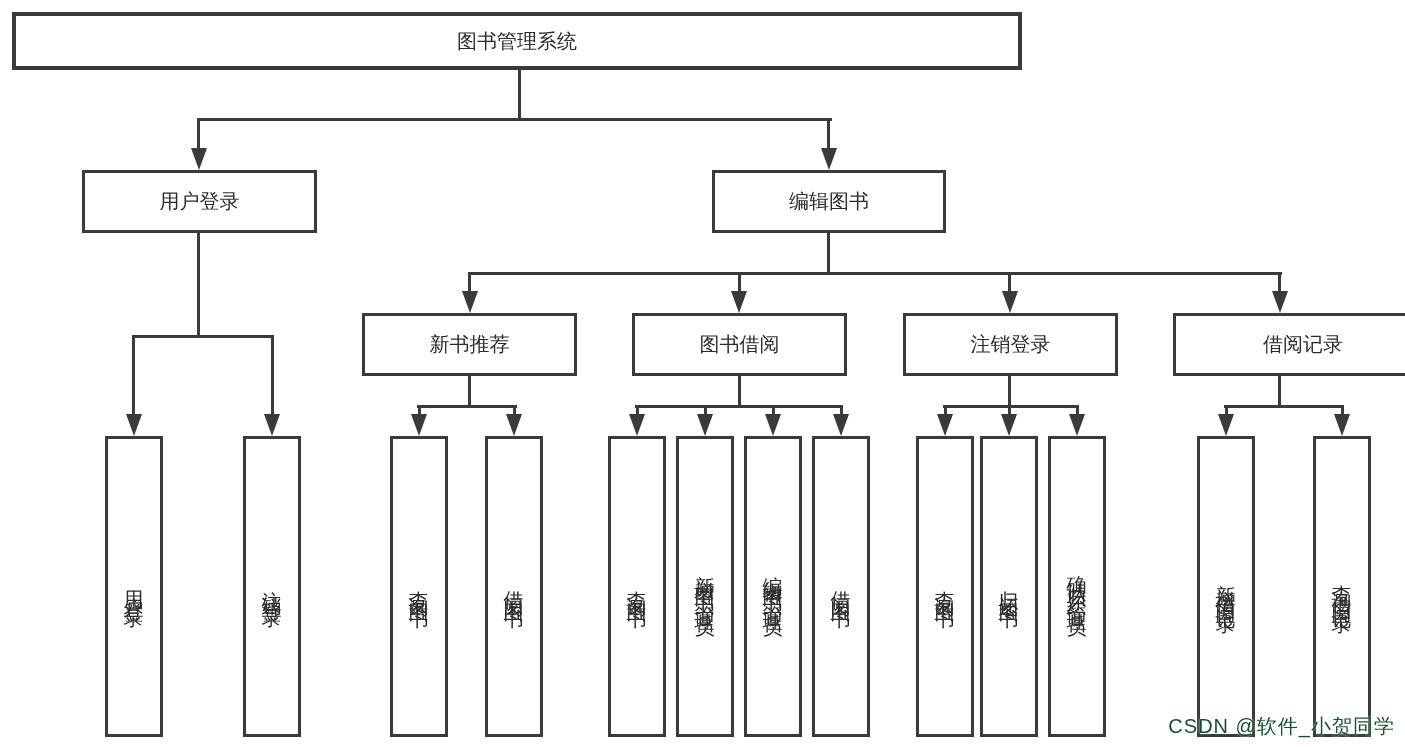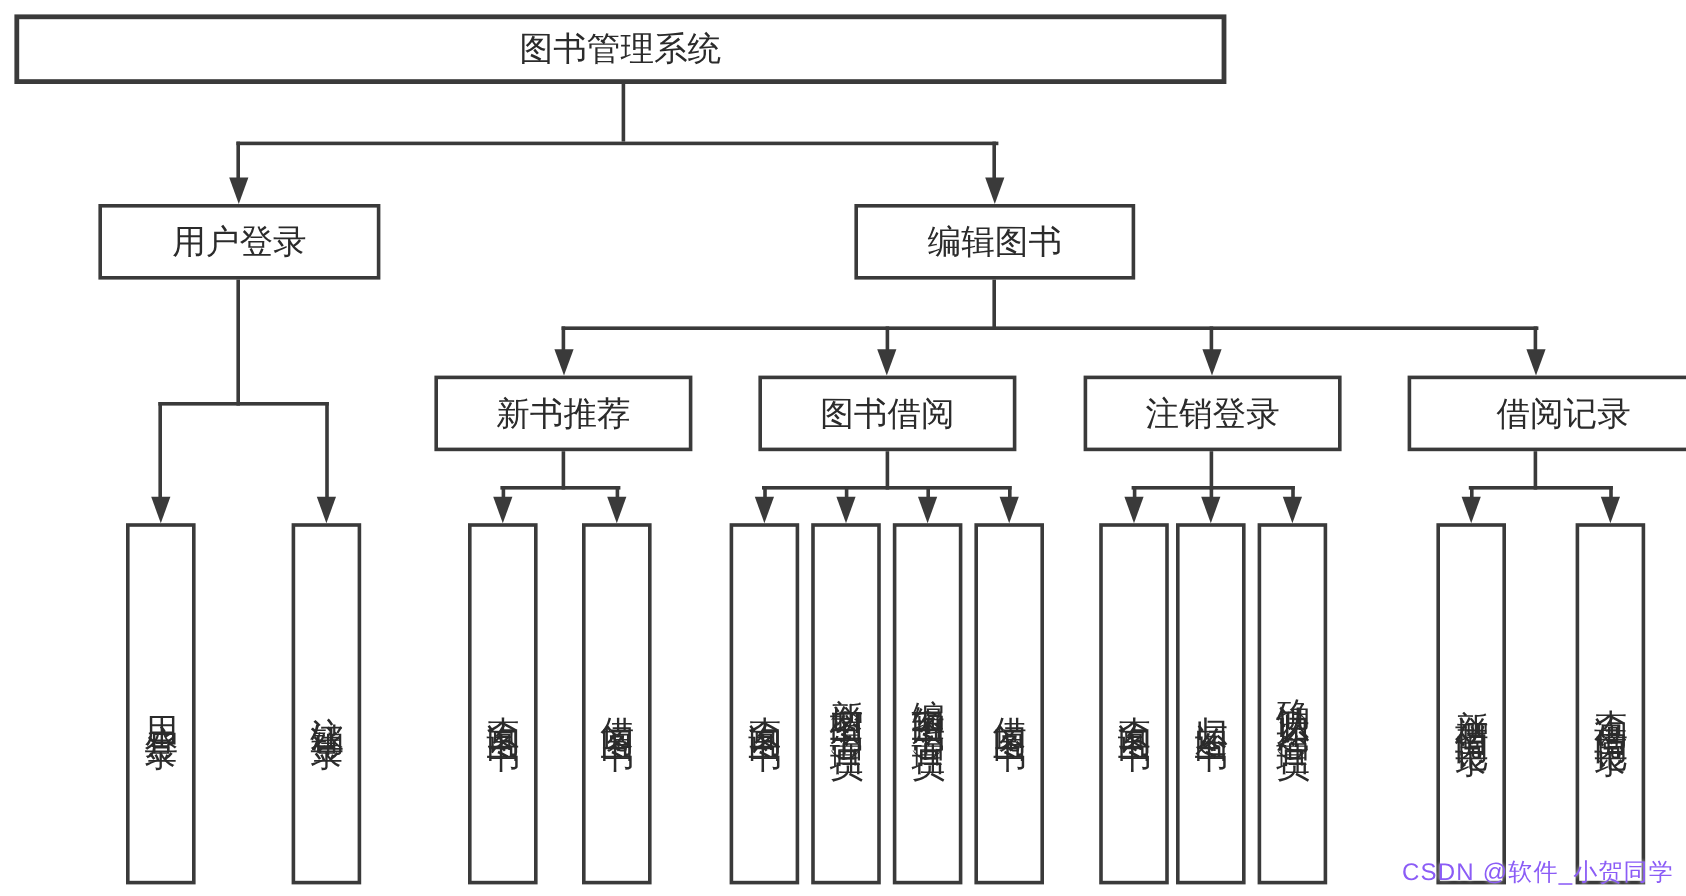--- a/index.html
+++ b/index.html
@@ -7,36 +7,36 @@
     --text:#2b2b2b;
   }
   html,body{margin:0;padding:0;background:#fff;}
   body{font-family:"Liberation Sans","DejaVu Sans",sans-serif;}
   .canvas{
     position:relative;width:1405px;height:747px;background:#fff;overflow:hidden;
   }
   .box{
     position:absolute;box-sizing:border-box;border:3px solid var(--line);
     background:#fff;display:flex;align-items:center;justify-content:center;
-    color:var(--text);font-size:28px;white-space:nowrap;
+    color:var(--text);font-size:20px;white-space:nowrap;
   }
   .root{border-width:4px;}
   .vtext{
     writing-mode:vertical-rl;text-orientation:mixed;
     letter-spacing:6px;line-height:1;white-space:pre;
   }
   .vl{position:absolute;width:3px;background:var(--line);}
   .hl{position:absolute;height:3px;background:var(--line);}
   .ah{
     position:absolute;width:0;height:0;
     border-left:8px solid transparent;border-right:8px solid transparent;
     border-top:22px solid var(--line);
   }
   .watermark{
-    position:absolute;right:10px;bottom:7px;color:#8b5cf6;font-size:20px;
+    position:absolute;right:10px;bottom:7px;color:#14532d;font-size:20px;
     letter-spacing:1px;text-shadow:0 0 3px rgba(255,255,255,.95);
   }
 </style>
 </head>
 <body>
 
 <div class="canvas">
 
   <div class="box root" style="left:12px;top:12px;width:1010px;height:58px;">
     <span>图书管理系统</span>

